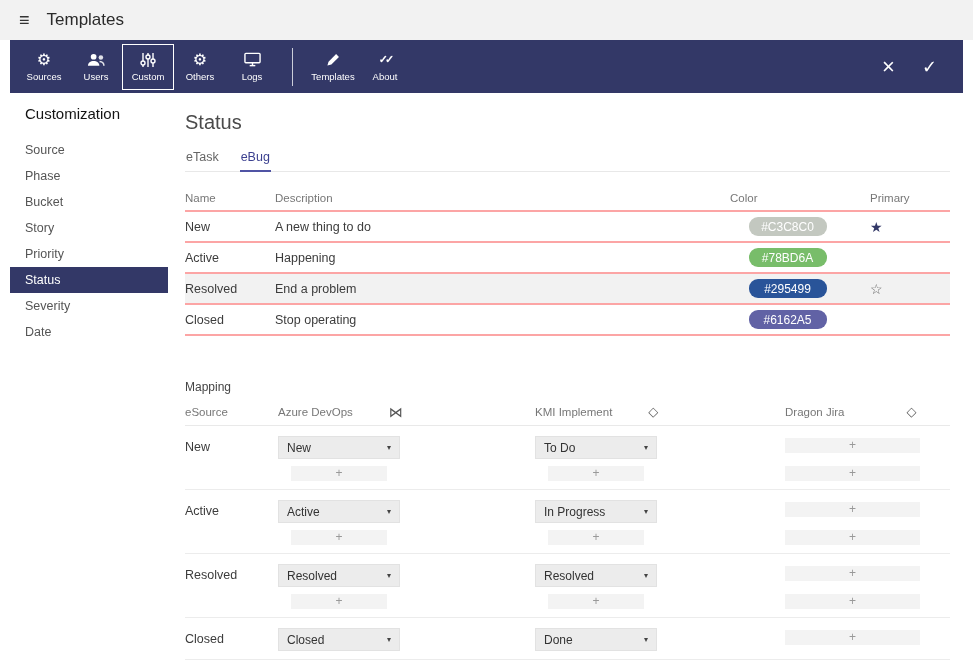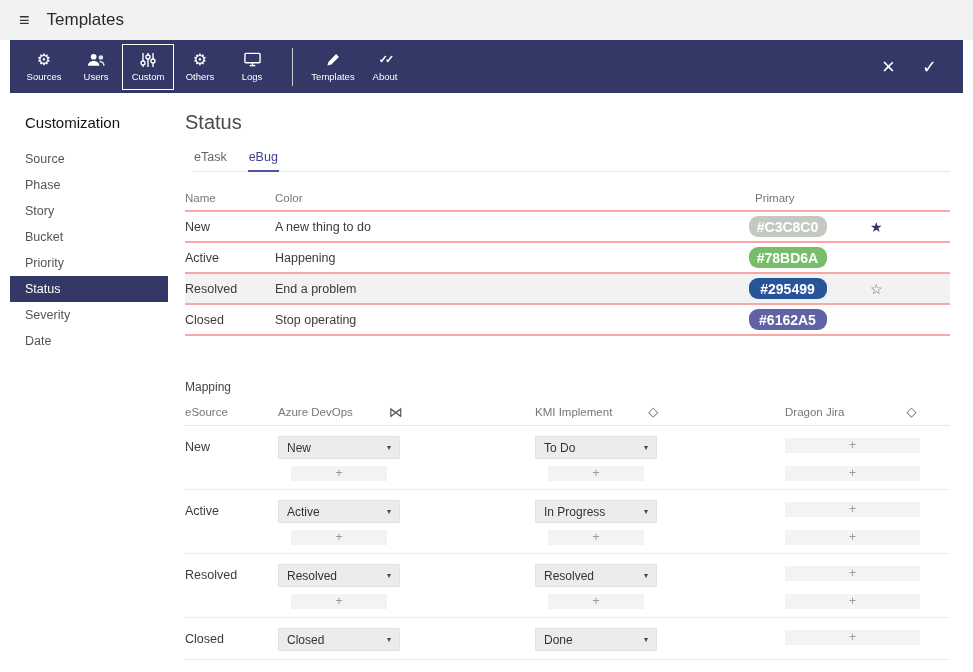--- a/index.html
+++ b/index.html
@@ -33,47 +33,47 @@
   .tb-icon.gear { font-size: 16px; }
   .tb-icon.dblcheck { font-size: 11px; letter-spacing: -3px; font-weight: bold; }
   .tb-label { font-size: 9.5px; color: #fff; }
   .tb-sep { width: 1px; height: 38px; background: rgba(255,255,255,.75); margin: 0 14px; }
   .tb-right { display: flex; align-items: center; gap: 27px; padding-right: 26px; }
   .tb-close { font-size: 22px; cursor: pointer; line-height: 1; }
   .tb-check { font-size: 18px; cursor: pointer; line-height: 1; }
 
   
   .content { margin: 0 10px; display: flex; background: #fff; height: 579px; }
-  aside { width: 158px; flex-shrink: 0; padding-top: 21px; }
+  aside { width: 158px; flex-shrink: 0; padding-top: 12px; }
   .side-heading { font-size: 15px; color: #141414; padding: 0 0 15px 15px; }
   .side-item { font-size: 12.5px; color: #555; padding: 6px 15px; cursor: pointer; }
   .side-item.selected { background: #333867; color: #fff; }
 
   main { flex: 1; padding: 18px 13px 0 17px; }
   .section-title { font-size: 20px; color: #4a4a4a; font-weight: 400; }
 
-  .tabs { display: flex; gap: 20px; margin-top: 16px; border-bottom: 1px solid #e8e8e8; margin-left: 8px; }
+  .tabs { display: flex; gap: 20px; margin-top: 16px; border-bottom: 1px solid #e8e8e8; }
   .tab { font-size: 12.5px; color: #666; padding: 0 1px 6px; cursor: pointer; }
   .tab.active { color: #3c4190; border-bottom: 2px solid #5054a4; margin-bottom: -1px; }
 
   
   .srow {
     display: grid; grid-template-columns: 90px 455px 115px 105px;
     align-items: center; height: 31px; border-bottom: 2px solid #fca5a5;
     font-size: 12.5px; color: #3c3c3c;
   }
   .srow.shead { height: 26px; margin-top: 14px; font-size: 11.5px; color: #777; }
   .srow.highlight { background: #f2f2f2; }
   .ccell { display: flex; justify-content: center; }
   .pcell { display: flex; justify-content: flex-start; padding-left: 25px; }
   .hdr-center { }
   .hdr-left-pad { padding-left: 25px; }
   .badge {
     min-width: 78px; padding: 2.5px 6px; border-radius: 9px;
-    color: #ffffff; font-size: 14px; text-align: center; cursor: pointer; font-weight: bold;
+    color: #ffffff; font-size: 12px; text-align: center; cursor: pointer;
   }
   .star { font-size: 14px; line-height: 1; cursor: pointer; }
   .star.filled { color: #333867; }
   .star.outline { color: #666; }
 
   
   .map-title { margin-top: 44px; font-size: 12px; color: #454545; font-weight: 400; }
   .mhead {
     display: grid; grid-template-columns: 93px 257px 250px 165px;
     margin-top: 4px; height: 28px; align-items: center;
@@ -179,38 +179,39 @@
       <span class="tb-check">✓</span>
     </div>
   </div>
 
   <div class="content">
 
     <aside>
       <div class="side-heading">Customization</div>
       <div class="side-item">Source</div>
       <div class="side-item">Phase</div>
+      <div class="side-item">Bucket</div>
       <div class="side-item">Story</div>
-      <div class="side-item">Bucket</div>
       <div class="side-item">Priority</div>
       <div class="side-item selected">Status</div>
       <div class="side-item">Severity</div>
       <div class="side-item">Date</div>
     </aside>
 
     <main>
       <div class="section-title">Status</div>
 
       <div class="tabs">
         <span class="tab">eTask</span>
         <span class="tab active">eBug</span>
       </div>
 
       <div class="srow shead">
         <span>Name</span>
+        <span>Description</span>
         <span class="hdr-center">Color</span>
         <span class="hdr-left-pad">Primary</span>
       </div>
 
       <div class="srow">
         <span>New</span>
         <span>A new thing to do</span>
         <span class="ccell">
             <span class="badge" style="background-color: rgb(195, 200, 192);">#C3C8C0</span>
           </span>

